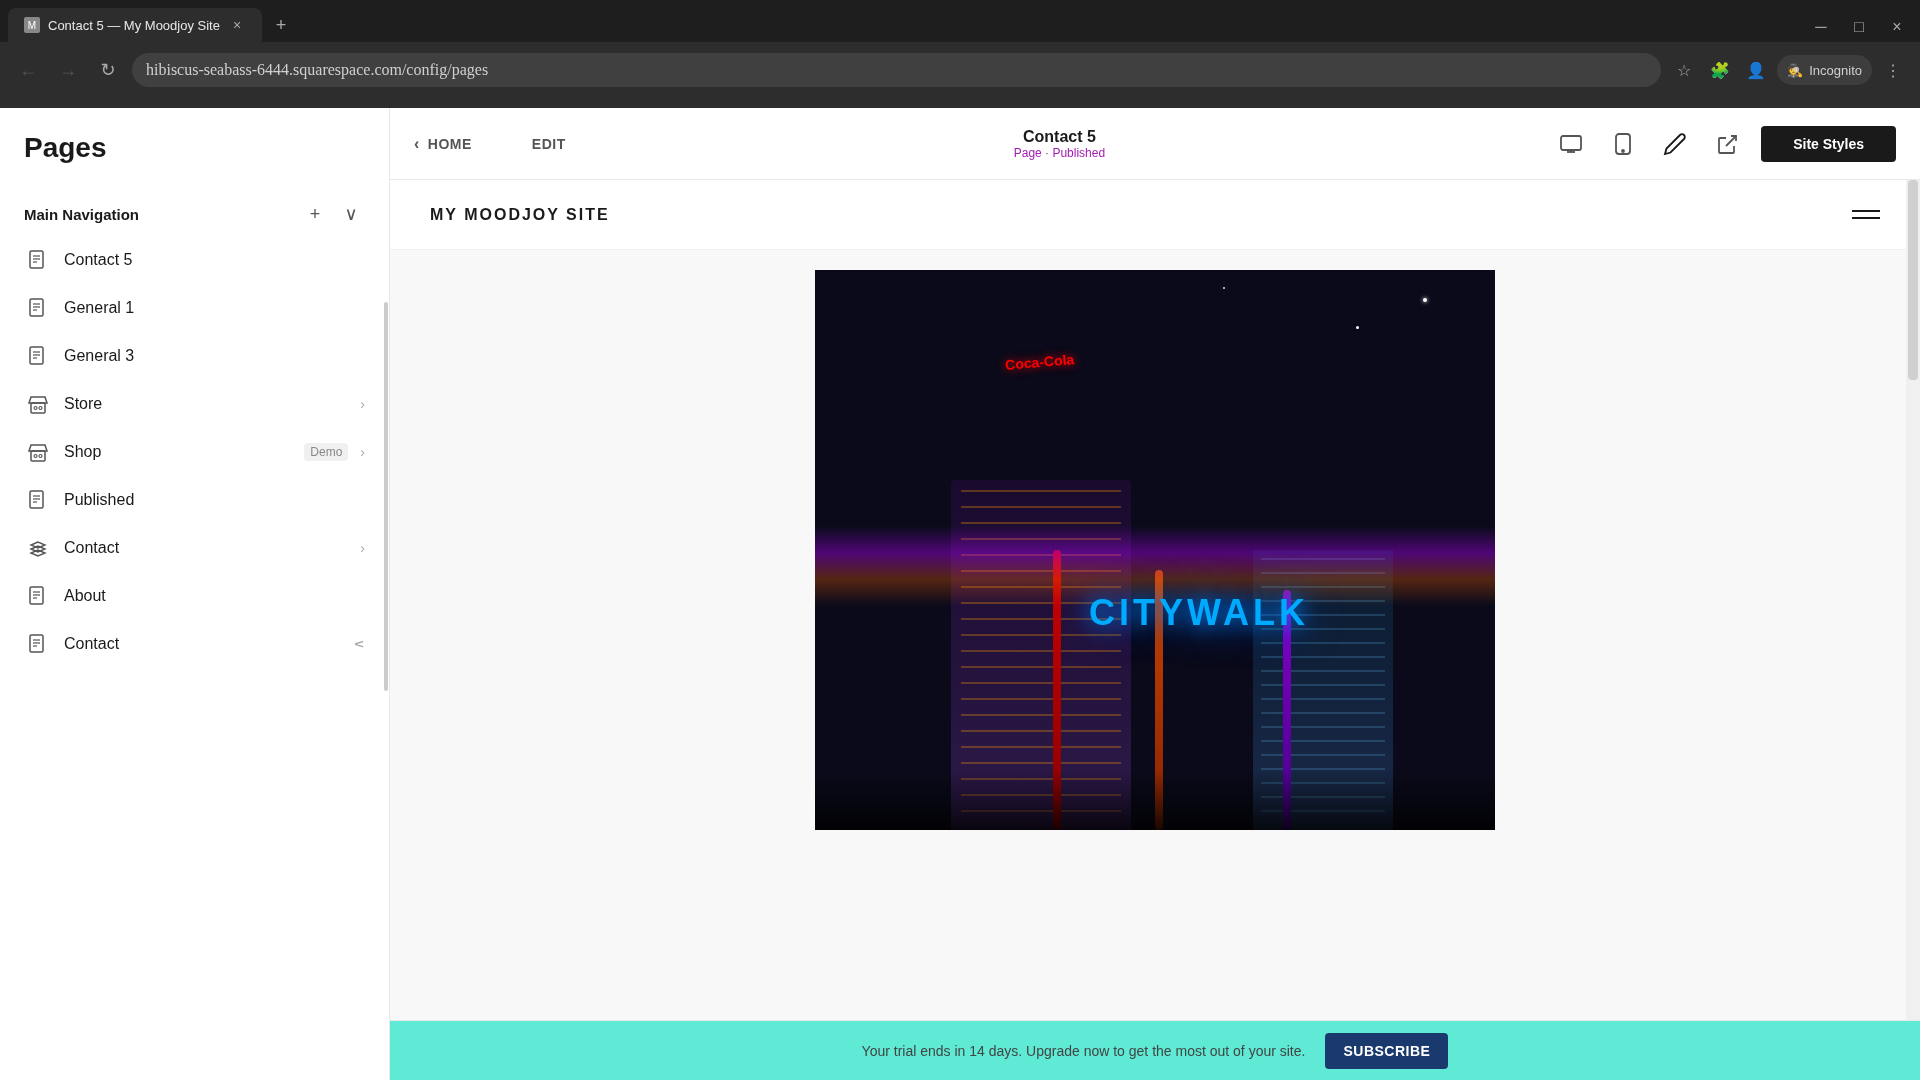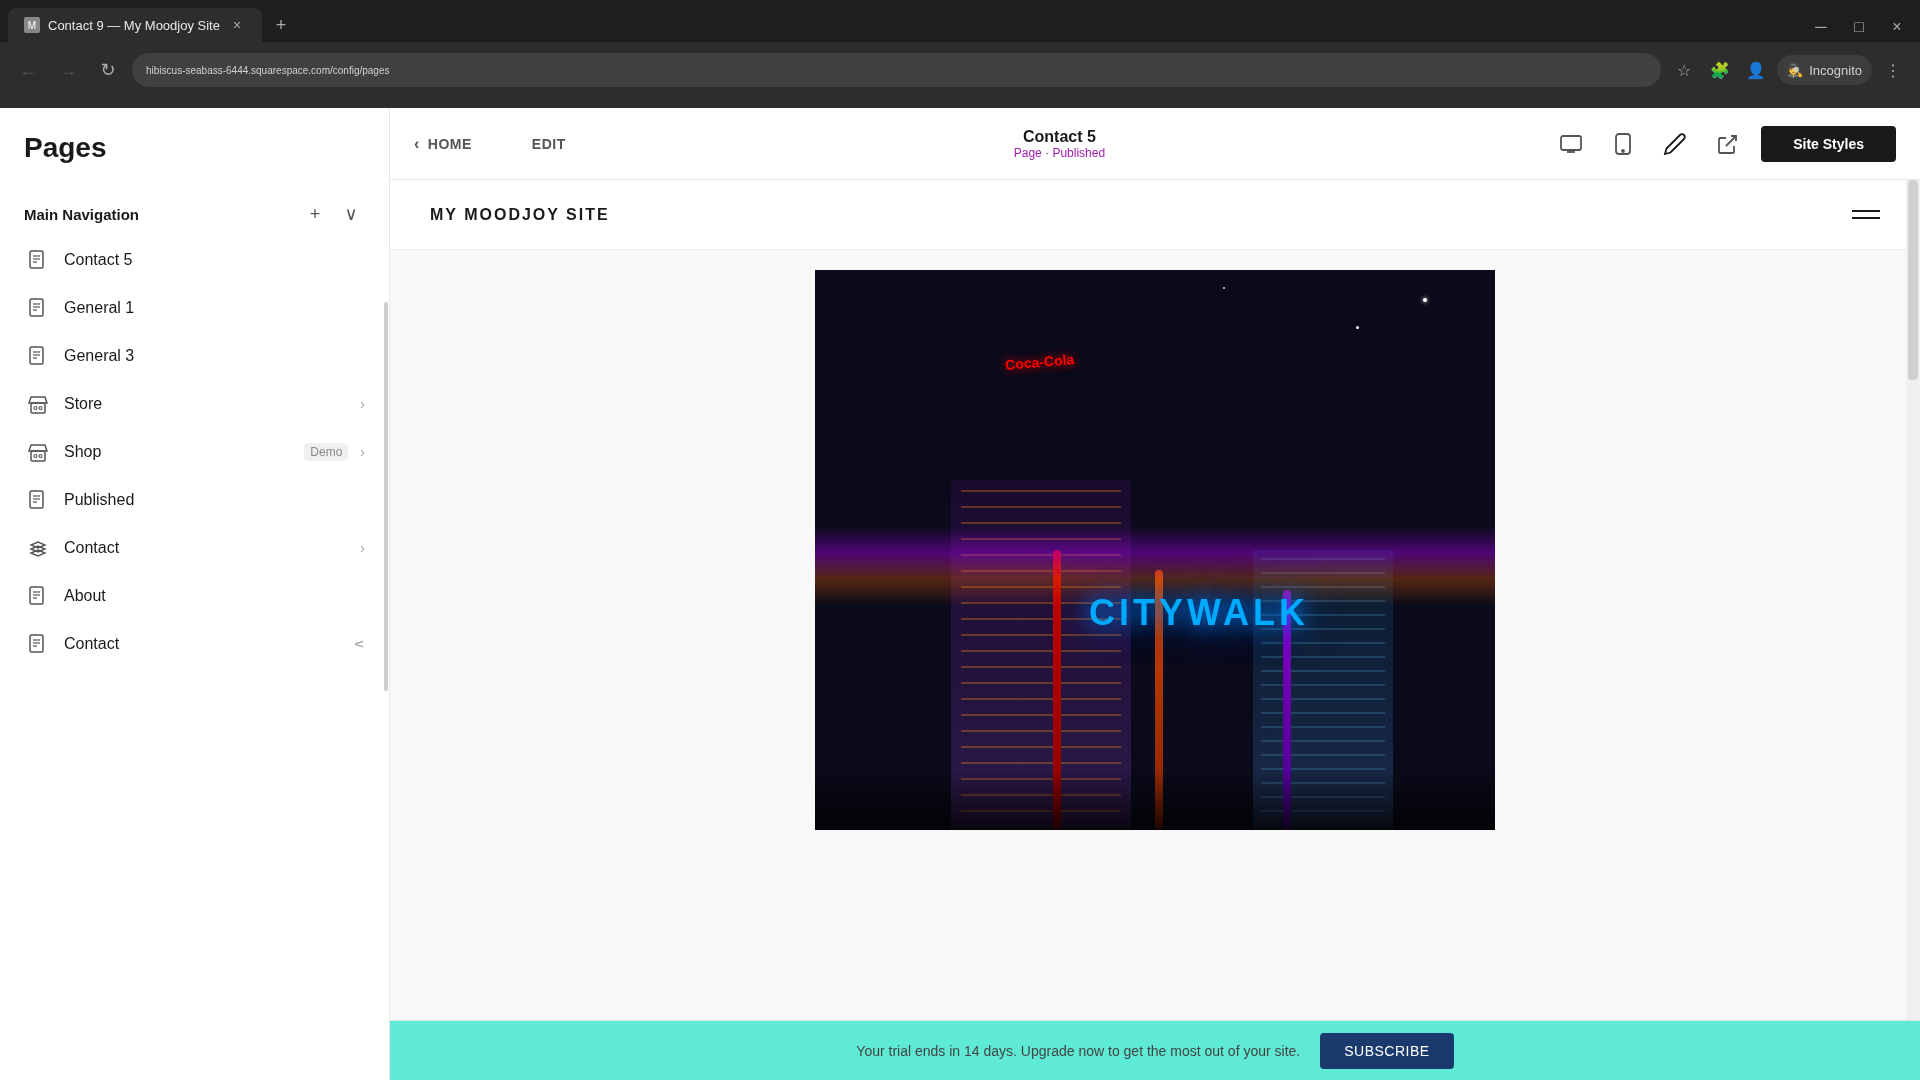--- a/index.html
+++ b/index.html
@@ -13,21 +13,21 @@
     .tab-title { flex: 1; white-space: nowrap; overflow: hidden; text-overflow: ellipsis; }
     .tab-close { color: #aaa; font-size: 14px; cursor: pointer; width: 18px; height: 18px; display: flex; align-items: center; justify-content: center; border-radius: 50%; }
     .tab-new { background: transparent; width: 30px; height: 34px; display: flex; align-items: center; justify-content: center; color: #aaa; font-size: 18px; cursor: pointer; margin-left: 4px; }
     .tab-extras { margin-left: auto; display: flex; align-items: center; gap: 8px; }
     .tab-extras-btn { color: #aaa; font-size: 16px; width: 30px; height: 30px; display: flex; align-items: center; justify-content: center; cursor: pointer; }
 
     .browser-toolbar { height: 56px; display: flex; align-items: center; padding: 0 12px; gap: 8px; }
     .nav-btn { width: 32px; height: 32px; display: flex; align-items: center; justify-content: center; color: #aaa; font-size: 18px; cursor: pointer; border-radius: 50%; }
     .nav-btn.disabled { color: #555; cursor: default; }
     .address-bar { flex: 1; background: #404040; border-radius: 20px; height: 34px; display: flex; align-items: center; padding: 0 14px; gap: 8px; color: #e8e8e8; font-size: 14px; }
-    .address-bar-url { flex: 1; color: #d0d0d0; font-size: 10px; }
+    .address-bar-url { flex: 1; color: #d0d0d0; font-size: 16px; font-family: Liberation Serif, serif; }
     .toolbar-actions { display: flex; align-items: center; gap: 6px; }
     .toolbar-action-btn { width: 30px; height: 30px; display: flex; align-items: center; justify-content: center; color: #aaa; font-size: 16px; cursor: pointer; border-radius: 50%; }
     .incognito-badge { background: #3d3d3d; border-radius: 16px; height: 30px; display: flex; align-items: center; padding: 0 10px; gap: 6px; color: #d0d0d0; font-size: 13px; }
 
     
     .app { display: flex; height: calc(1080px - 108px); background: #fff; }
 
     
     .sidebar { width: 390px; background: #fff; border-right: 1px solid #e8e8e8; display: flex; flex-direction: column; position: relative; }
     .sidebar-header { padding: 24px 24px 16px; }
@@ -96,30 +96,30 @@
     .star-3 { position: absolute; top: 3%; left: 60%; width: 2px; height: 2px; background: #ddf; border-radius: 50%; }
     .crowd { position: absolute; bottom: 0; left: 0; right: 0; height: 60px; background: linear-gradient(180deg, transparent, rgba(0,0,0,0.8)); }
 
     
     .preview-scroll { position: absolute; right: 0; top: 0; bottom: 0; width: 14px; background: #f0f0f0; }
     .preview-scroll-thumb { position: absolute; top: 0; left: 2px; right: 2px; height: 200px; background: #d0d0d0; border-radius: 4px; }
 
     
     .bottom-bar { height: 60px; background: #5eead4; border-top: 1px solid #e8e8e8; display: flex; align-items: center; justify-content: center; gap: 20px; padding: 0 24px; position: relative; }
     .trial-text { font-size: 14px; color: #444; }
-    .subscribe-btn { background: #1a3a6e; color: #fff; padding: 10px 24px; border-radius: 4px; font-size: 14px; font-weight: 400; cursor: pointer; letter-spacing: 0.5px; }
+    .subscribe-btn { background: #1a3a6e; color: #fff; padding: 10px 18px; border-radius: 4px; font-size: 14px; font-weight: 700; cursor: pointer; letter-spacing: 0.5px; }
   </style>
 </head>
 <body>
 
 <div class="browser-chrome">
   <div class="browser-tabs">
     <div class="tab">
       <div class="tab-favicon">M</div>
-      <span class="tab-title">Contact 9 — My Moodjoy Site</span>
+      <span class="tab-title">Contact 5 — My Moodjoy Site</span>
       <span class="tab-close">×</span>
     </div>
     <div class="tab-new">+</div>
     <div class="tab-extras">
       <div class="tab-extras-btn">─</div>
       <div class="tab-extras-btn">□</div>
       <div class="tab-extras-btn">×</div>
     </div>
   </div>
   <div class="browser-toolbar">

